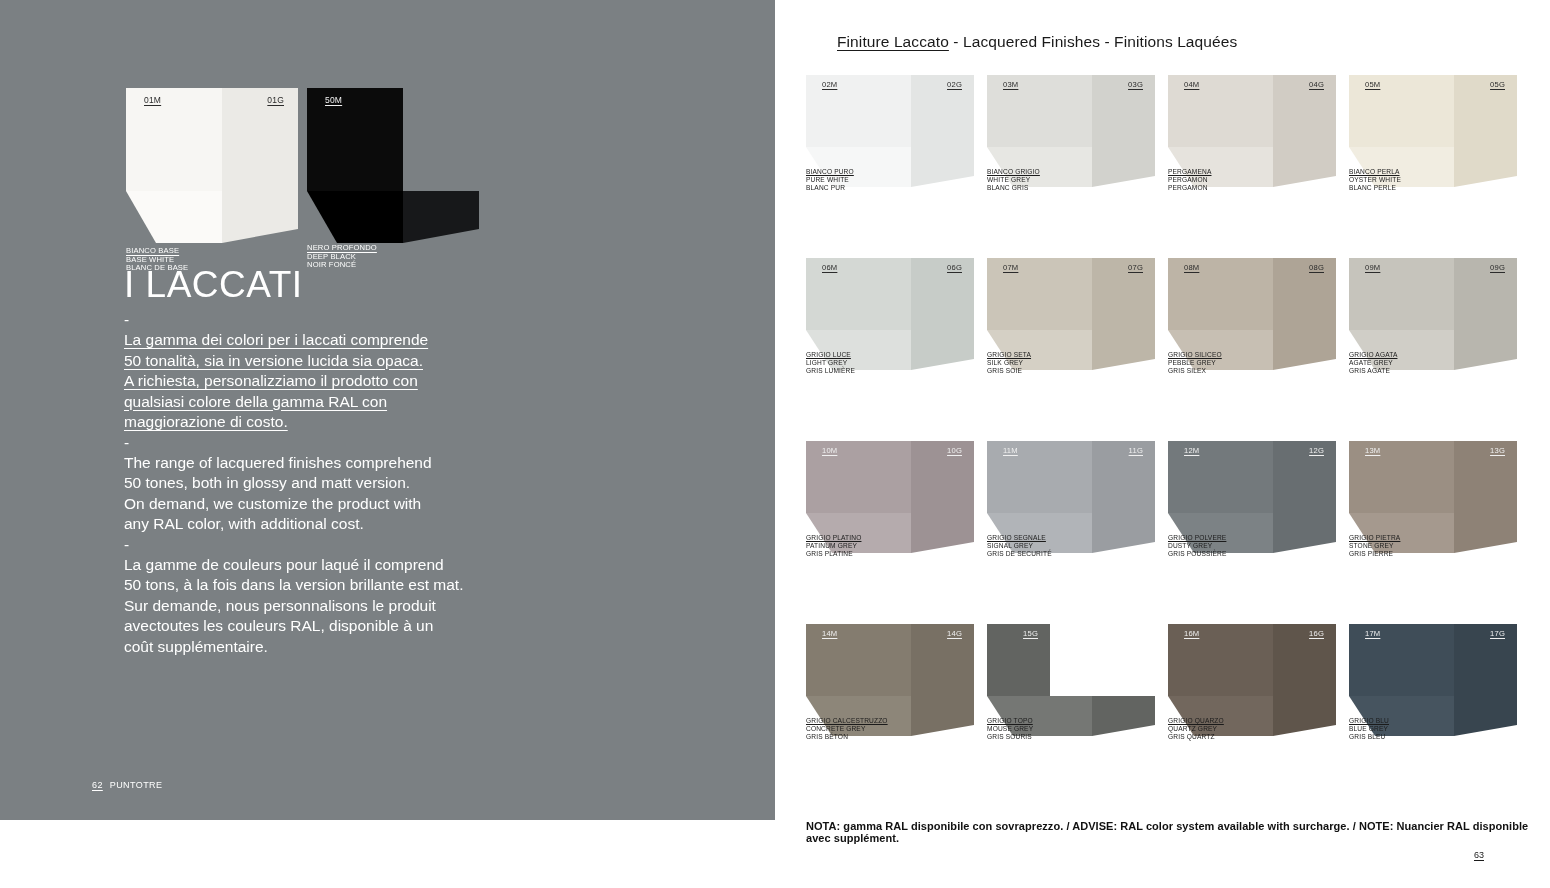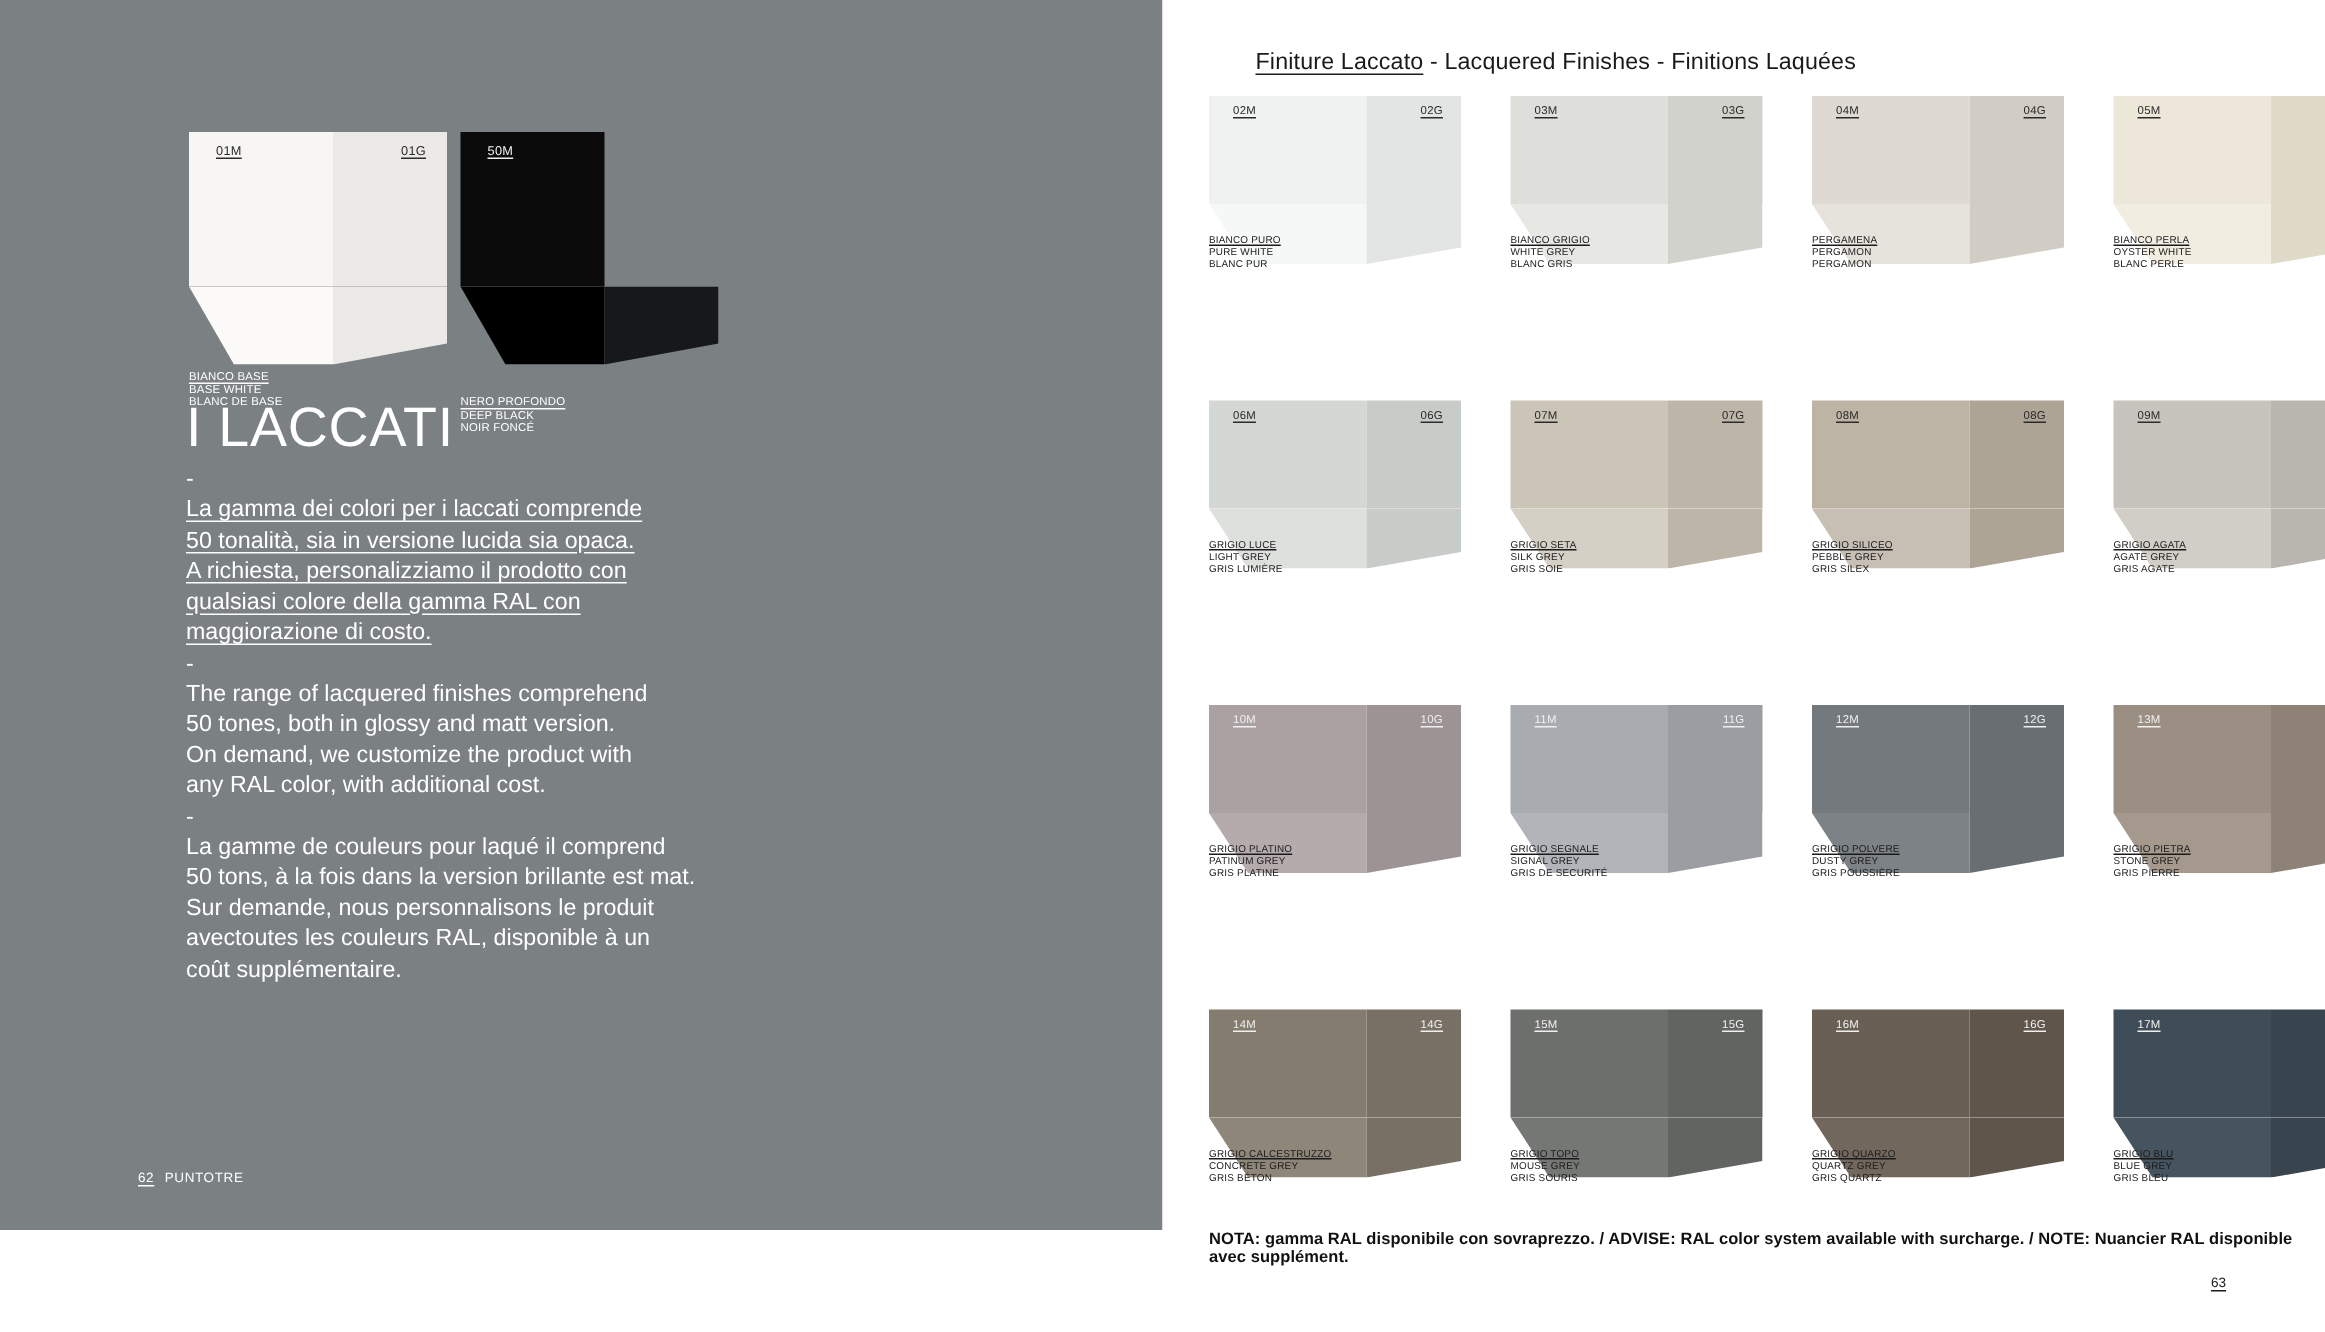--- a/index.html
+++ b/index.html
@@ -72,26 +72,26 @@
     width: 775px; height: 888px; background: #ffffff;
     position: relative; color: #1a1a1a;
   }
   .rp-title {
     position: absolute; left: 62px; top: 33px;
     font-size: 15.5px; font-weight: 400; letter-spacing: .1px;
   }
   .rp-title .u { text-decoration: underline; text-underline-offset: 3px; }
 
   .grid {
-    position: absolute; left: 31px; top: 64px;
+    position: absolute; left: 31px; top: 75px;
     width: 715px;
     display: grid;
     grid-template-columns: repeat(4, 181px);
     grid-template-rows: repeat(4, 183px);
-    column-gap: 0px; row-gap: 0px; gap: 20px;
+    column-gap: 0px; row-gap: 0px;
   }
   .cell { position: relative; }
   .chip {
     position: absolute; left: 0; top: 0;
     width: 168px;
   }
   .chip .faces { position: relative; height: 72px; display: flex; }
   .chip .f-m { width: 105px; height: 72px; position: relative; }
   .chip .f-g { width: 63px; height: 72px; position: relative; }
   .chip .code {
@@ -156,21 +156,21 @@
       <div class="face-m" style="background:#0b0b0b">
         <span class="code code-m" style="color:#f0f0f0">50M</span>
       </div>
     </div>
     <div class="foot">
       <svg class="foot-shape" width="172" height="52" viewBox="0 0 172 52">
         <polygon points="0,0 96,0 96,52 30,52" fill="#000000"></polygon>
         <polygon points="96,0 172,0 172,38 96,52" fill="#17181a"></polygon>
       </svg>
     </div>
-    <div class="labels-wrap" style="position:relative;height:30px;margin-top:21px;">
+    <div class="labels-wrap" style="position:relative;height:30px;margin-top:1px;">
       <div class="chip-labels">
         <div class="l1">NERO PROFONDO</div>
         <div>DEEP BLACK</div>
         <div>NOIR FONCÉ</div>
       </div>
     </div>
         </div>
       </div>
 
     <div class="title-main">I LACCATI</div>
@@ -507,23 +507,20 @@
       <div class="names">
         <div class="n1">GRIGIO CALCESTRUZZO</div>
         <div>CONCRETE GREY</div>
         <div>GRIS BÉTON</div>
       </div>
     </div>
         </div>
         <div class="cell">
     <div class="chip">
       <div class="faces">
-        <div class="f-m" style="background:#6d6f6c">
-          <span class="code code-m" style="color:#f0f0f0">15M</span>
-        </div>
         <div class="f-g" style="background:#626461">
           <span class="code code-g" style="color:#f0f0f0">15G</span>
         </div>
       </div>
       <div class="bottom">
         <svg width="168" height="40" viewBox="0 0 168 40">
           <polygon points="0,0 105,0 105,40 26,40" fill="#757774"></polygon>
           <polygon points="105,0 168,0 168,29 105,40" fill="#626461"></polygon>
         </svg>
       </div>

